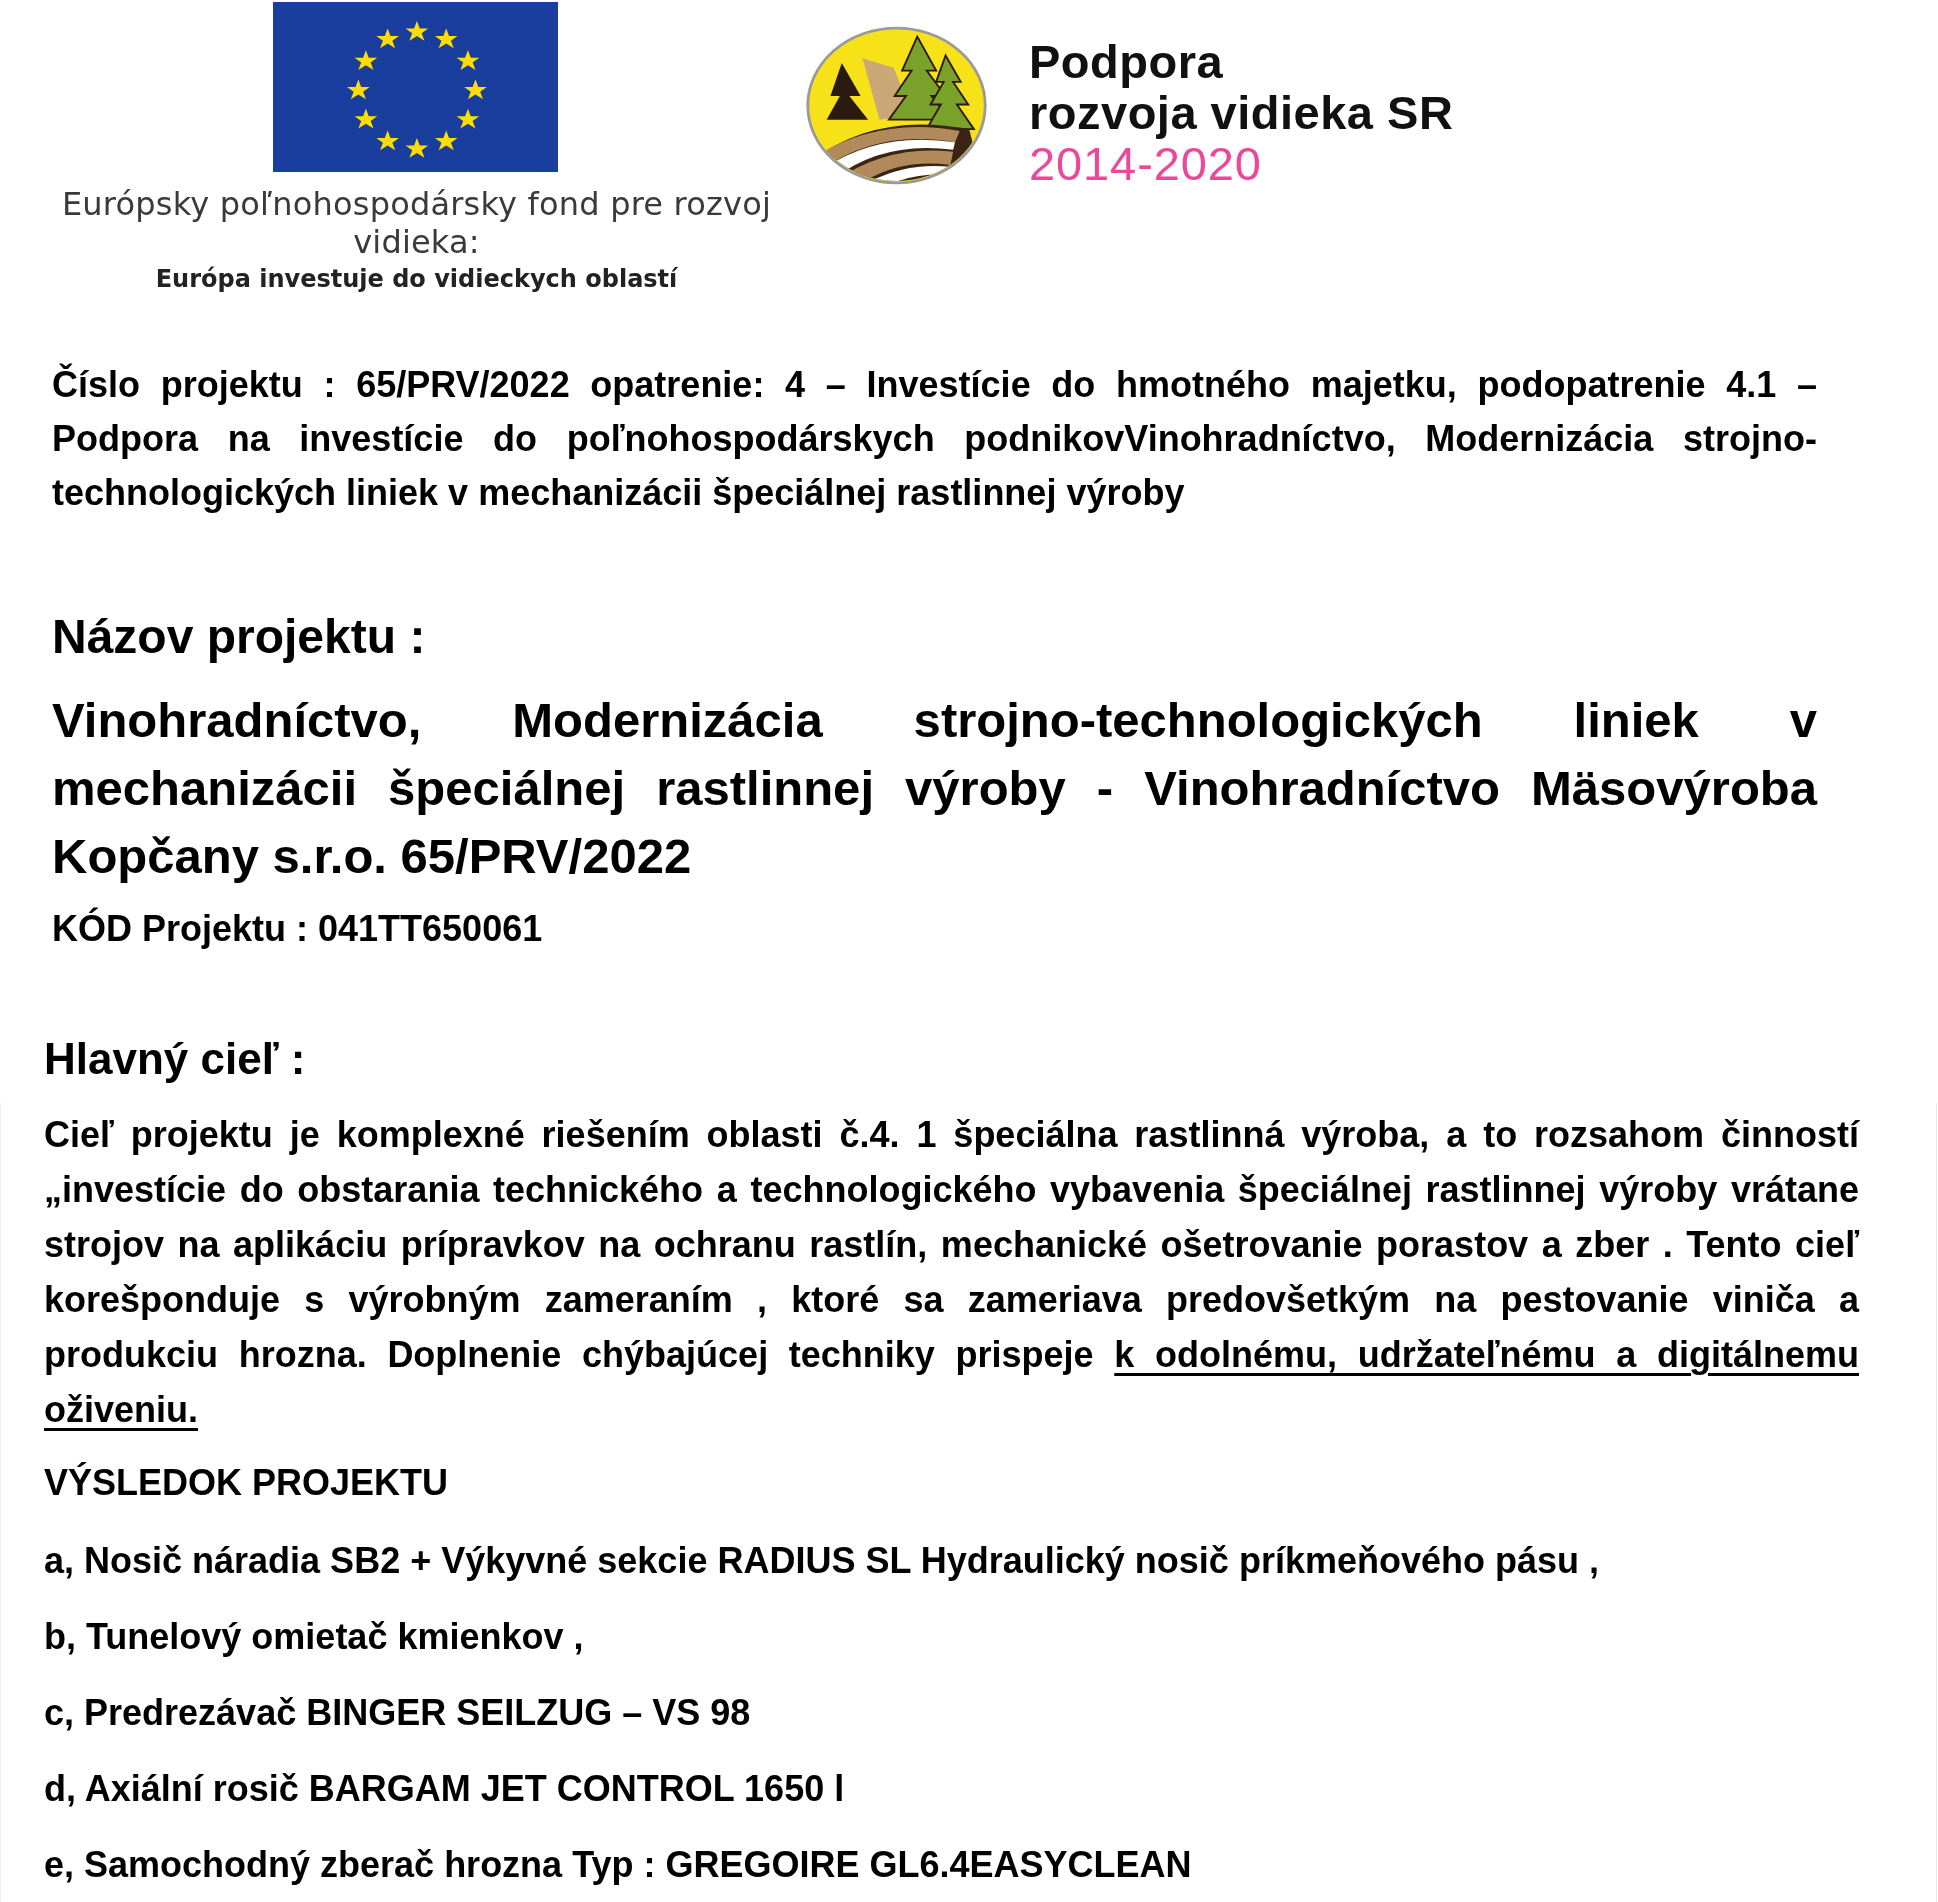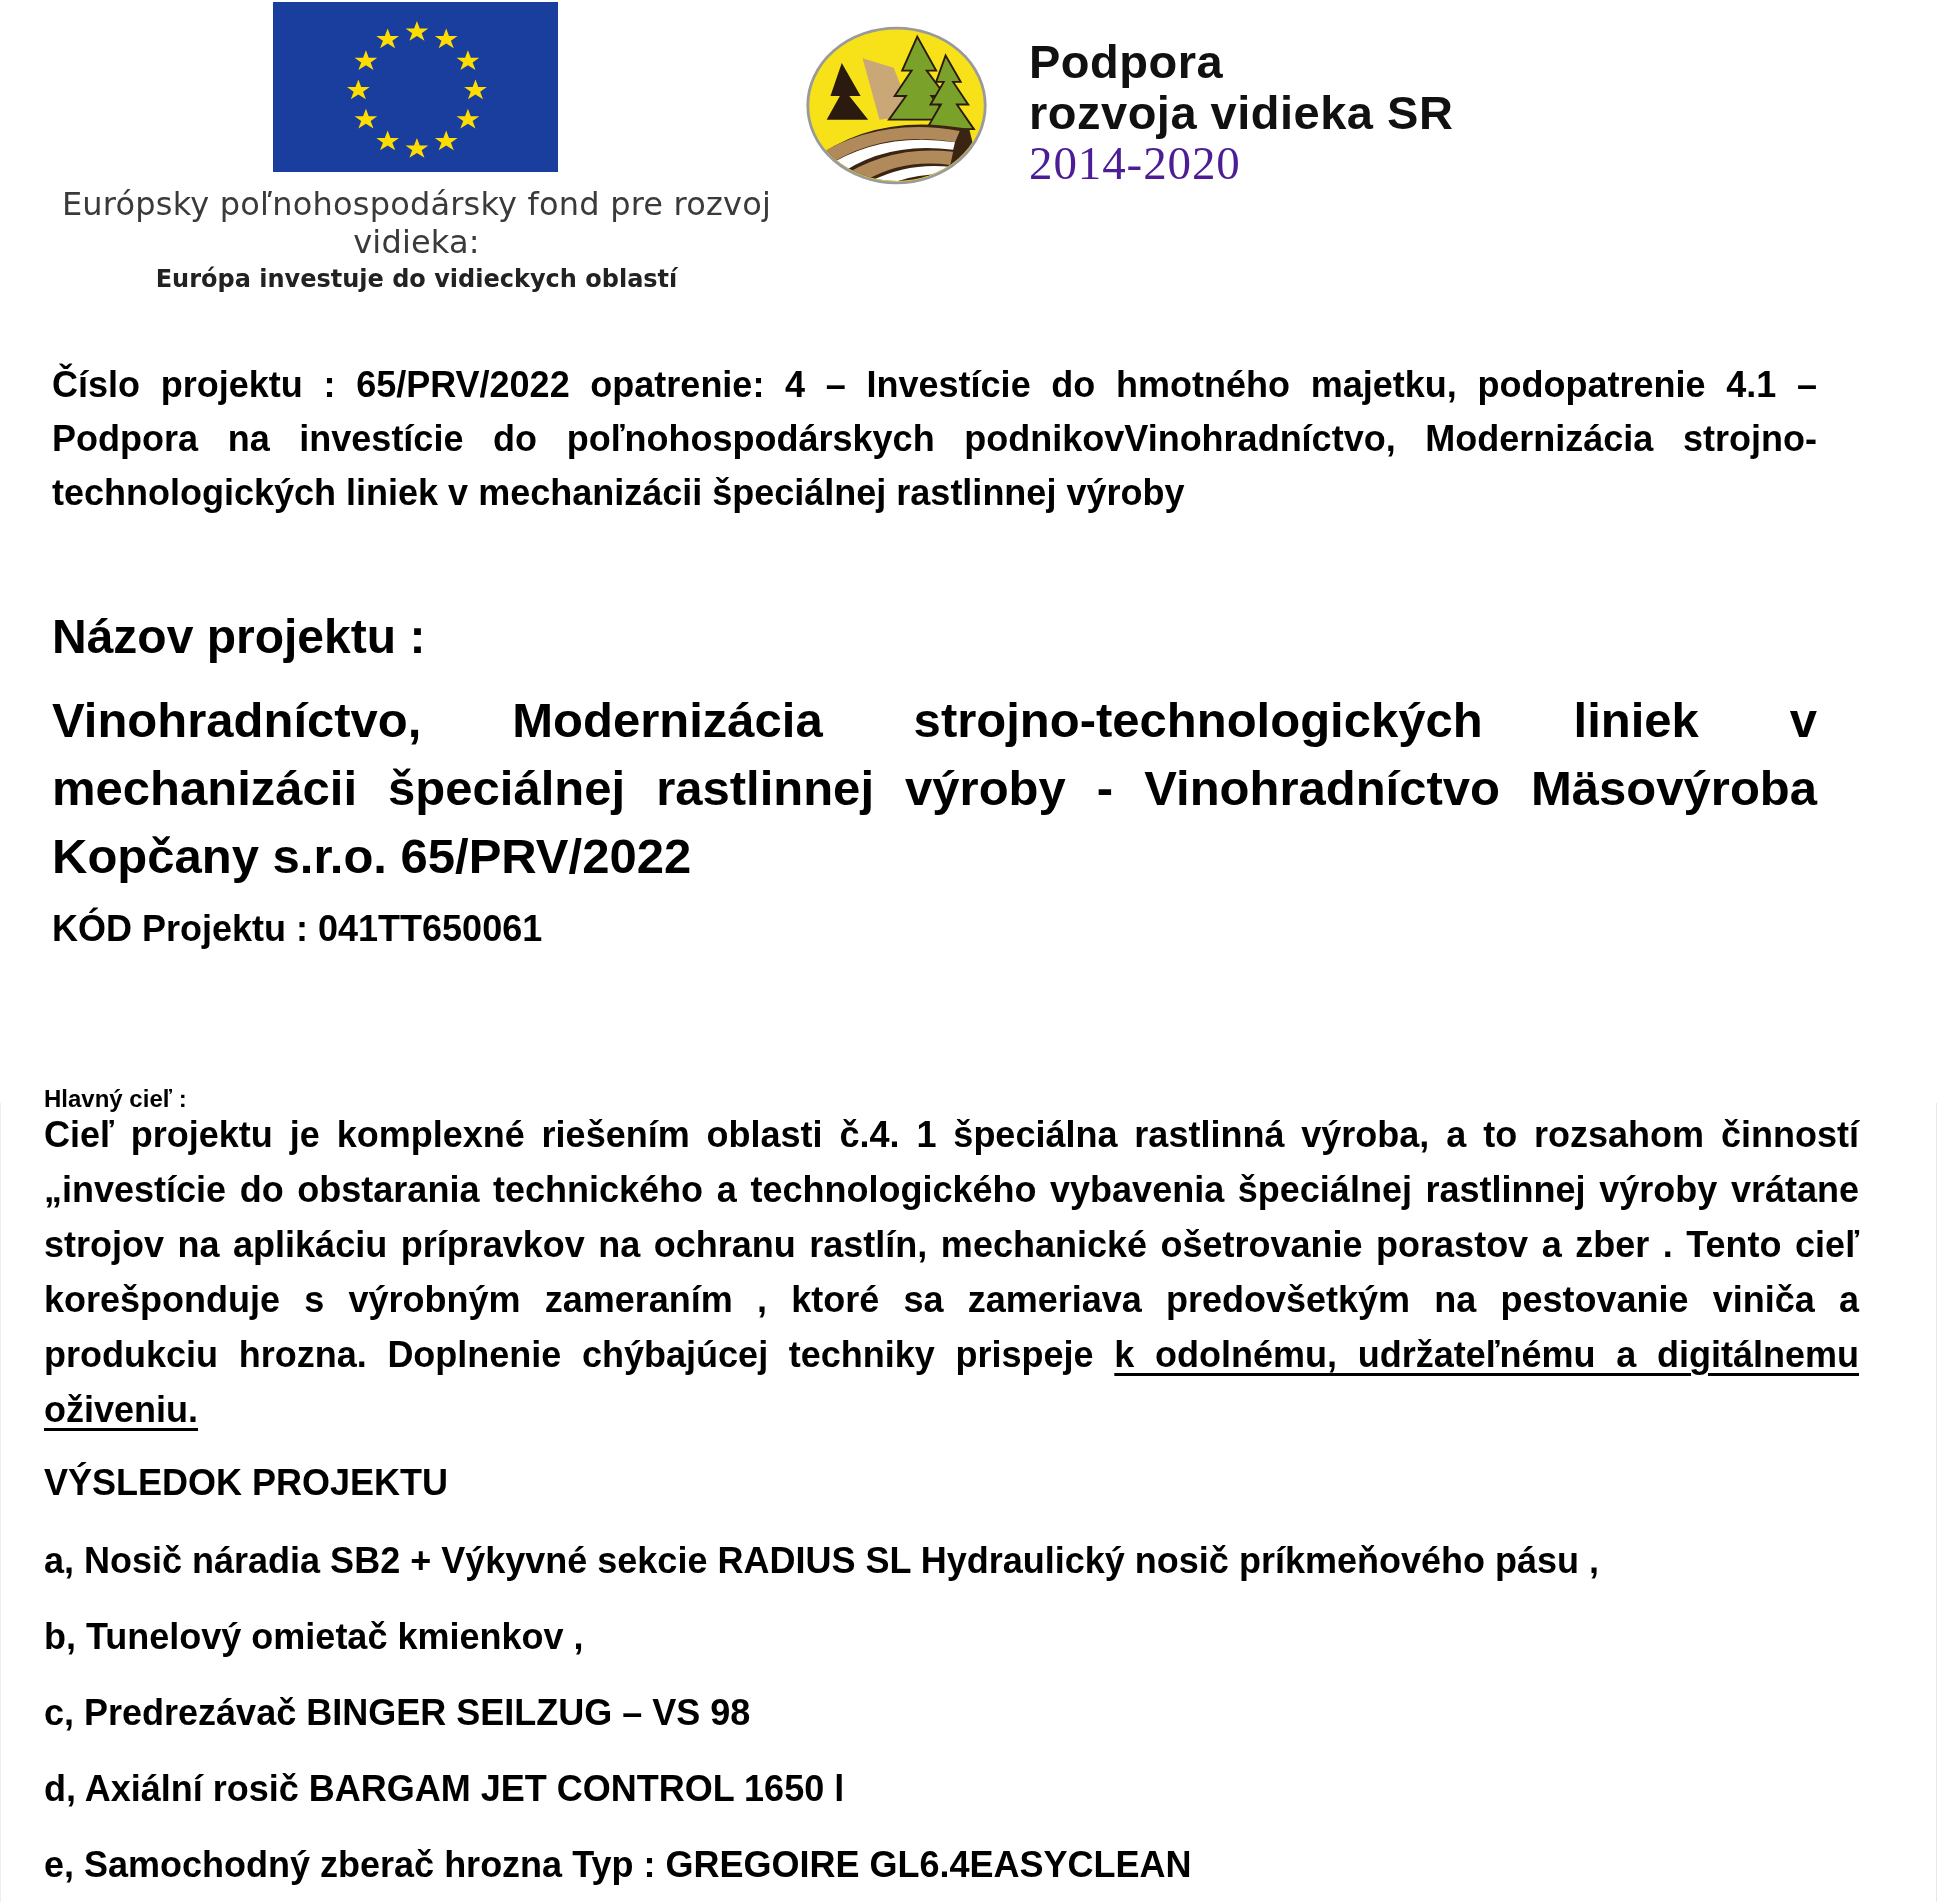--- a/index.html
+++ b/index.html
@@ -11,32 +11,32 @@
              background: #1a3e9e; }
   .eu-flag svg { display: block; }
   .eu-caption { position: absolute; left: 57px; top: 185px; width: 719px;
                 font-family: "DejaVu Sans", sans-serif; color: #3a3a3a; }
   .eu-caption .l1 { font-size: 32px; text-align: center; letter-spacing: 0.2px; }
   .eu-caption .l2 { font-size: 24px; font-weight: bold; text-align: center; margin-top: 3.8px; color: #222; }
 
   .prv-logo { position: absolute; left: 804px; top: 24.6px; width: 185px; height: 161px; }
   .prv-title { position: absolute; left: 1029px; top: 36px; font-weight: bold; color: #111;
                font-size: 47px; line-height: 51px; letter-spacing: 0.5px; }
-  .prv-years { position: absolute; left: 1029px; top: 138px; color: #4c1d95; font-size: 47px;
-               line-height: 51px; letter-spacing: 0.9px; font-family: Liberation Serif, serif; }
+  .prv-years { position: absolute; left: 1029px; top: 138px; color: #ec4899; font-size: 47px;
+               line-height: 51px; letter-spacing: 0.9px; }
 
   
   .block { position: absolute; font-weight: bold; }
   .p-cislo { left: 52px; top: 358px; width: 1765px; font-size: 36px; line-height: 54px; text-align: justify; }
   .p-nazov-label { left: 52px; top: 615px; font-size: 48px; line-height: 44px; }
   .p-nazov { left: 52px; top: 686px; width: 1765px; font-size: 49px; line-height: 68px; text-align: justify;
              text-align-last: left; }
   .p-kod { left: 52px; top: 907px; font-size: 36px; line-height: 44px; }
 
-  .p-hlavny-label { left: 44px; top: 1037px; font-size: 24px; line-height: 44px; margin-top: 40px; }
+  .p-hlavny-label { left: 44px; top: 1037px; font-size: 44px; line-height: 44px; }
   .p-ciel { left: 44px; top: 1107px; width: 1815px; font-size: 36px; line-height: 55px; text-align: justify; }
   .p-ciel .ul { text-decoration: underline; text-decoration-thickness: 2.8px; text-underline-offset: 5.7px; }
 
   .p-vysledok { left: 44px; top: 1461px; font-size: 36px; line-height: 44px; }
   .result-list { position: absolute; left: 44px; top: 1539px; margin: 0; padding: 0; list-style: none;
                  font-weight: bold; font-size: 36px; }
   .result-list li { height: 76px; line-height: 44px; }
 
   .right-rule { position: absolute; left: 1936px; top: 1103px; width: 0.9px; height: 800px; background: #e8e8e8; }
   .left-rule { position: absolute; left: 0px; top: 1103px; width: 0.9px; height: 800px; background: #eeeeee; }

